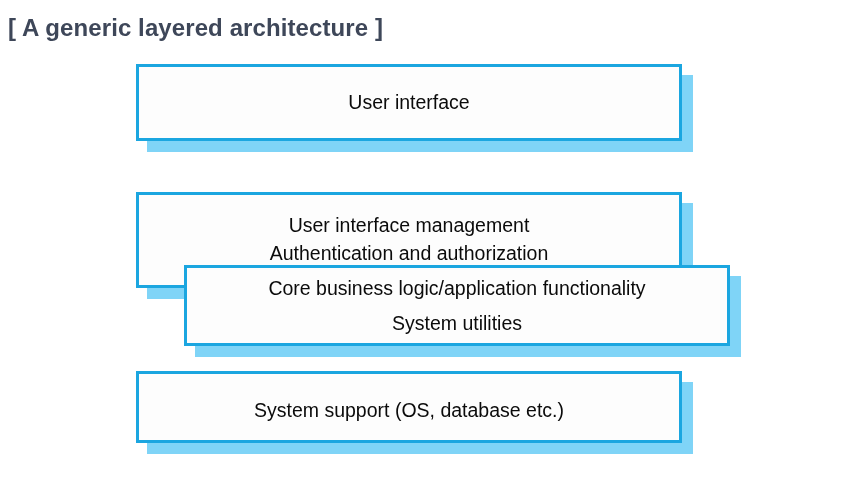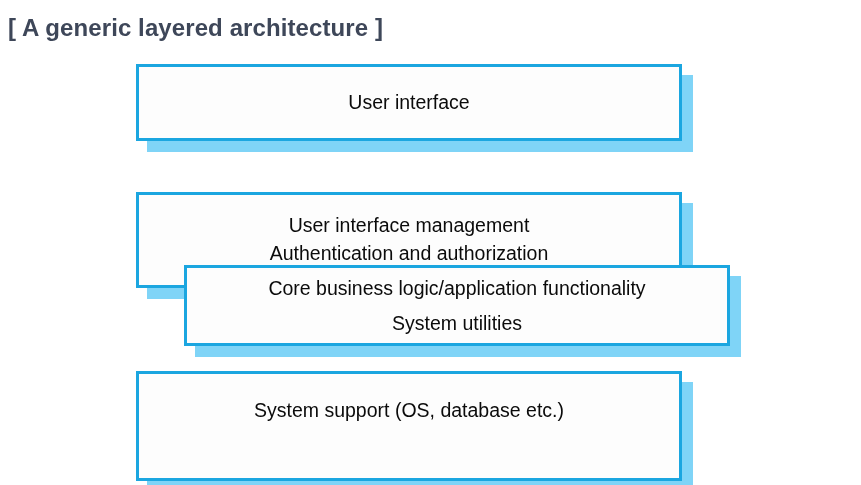--- a/index.html
+++ b/index.html
@@ -81,21 +81,21 @@
     font-weight: normal;
     line-height: 1.05;
     padding: 0 10px;
     white-space: pre-line;
   }
 
   
   .layer-1 { left: 136px; top: 64px;  width: 546px; height: 77px; }
   .layer-2 { left: 136px; top: 163px; width: 546px; height: 96px; margin-top: 29px; }
   .layer-3 { left: 136px; top: 265px; width: 546px; height: 81px; margin-left: 48px; }
-  .layer-4 { left: 136px; top: 371px; width: 546px; height: 110px; }
+  .layer-4 { left: 136px; top: 371px; width: 546px; height: 72px; }
 
   .layer-2 .layer-label { line-height: 1.42; }
   .layer-3 .layer-label { line-height: 1.78; }
   .layer-4 .layer-card  { align-items: flex-start; padding-top: 26px; }
 </style>
 </head>
 <body>
 
 <div id="slide">
 

